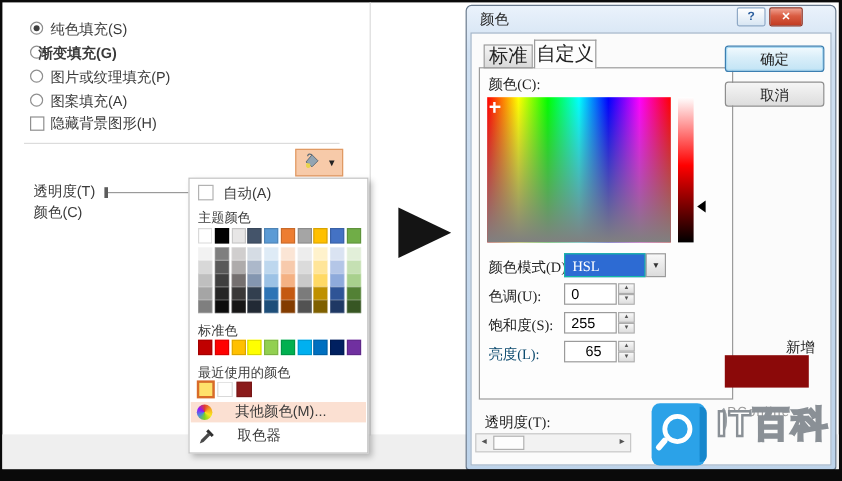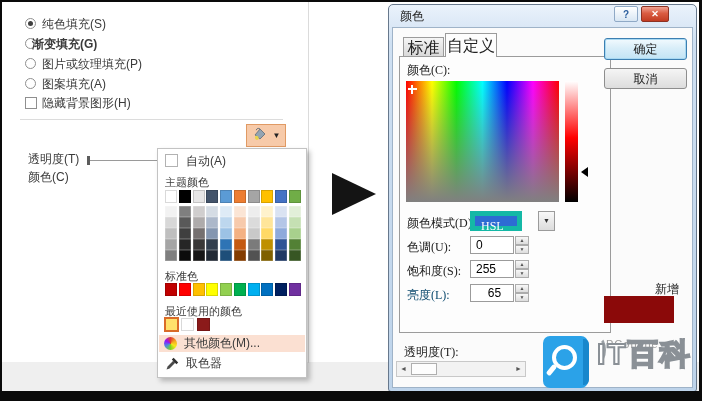--- a/index.html
+++ b/index.html
@@ -35,21 +35,21 @@
   .grid{position:absolute;left:7px;width:136px;display:grid;grid-template-columns:repeat(10,12px);justify-content:space-between;row-gap:0;}
   .grid .sw{width:12px;height:13px;box-shadow:inset 0 0 0 1px rgba(0,0,0,.15);}
   .grid.variants .sw{height:11px;box-shadow:inset 0 0 0 0.5px rgba(255,255,255,.35);}
   .grid.recent{grid-template-columns:repeat(3,13px);justify-content:start;column-gap:3px;width:60px;}
   .grid.recent .sw{width:13px;}
   .grid.recent .sw:first-child{outline:2px solid #D96B28;outline-offset:-1px;}
   .menu-row{position:absolute;left:1px;width:146px;height:17px;display:flex;align-items:center;cursor:pointer;}
   .menu-row.hl{background:#FBE0D2;}
   .wheel{width:13px;height:13px;border-radius:50%;margin-left:5px;
          background:conic-gradient(#e03c31,#f5a623,#f8e71c,#7ed321,#4a90d9,#9013fe,#e03c31);}
-  .mi-label{margin-left:7px;font-size:12px;}
+  .mi-label{margin-left:19px;font-size:12px;}
 
   
   .big-arrow{left:332px;top:173px;width:0;height:0;border-top:21px solid transparent;
              border-bottom:21px solid transparent;border-left:44px solid #141414;}
 
   
   .dialog{left:388px;top:4px;width:309px;height:388px;border:1px solid #67788C;border-radius:5px 5px 3px 3px;
           background:linear-gradient(180deg,#EAF2FB 0%,#CFE0F2 10%,#BDD3EA 100%);box-sizing:border-box;z-index:20;}
   .dlg-inner{left:392px;top:27px;width:301px;height:361px;background:#FBFBFB;border:1px solid #9FB3C8;box-sizing:border-box;z-index:21;}
   .dlg-title{left:400px;top:9px;font-size:12px;color:#222;z-index:22;}
@@ -66,22 +66,22 @@
   .dlg-z{z-index:24;font-family:Liberation Serif, serif;}
   .grad-box{left:406px;top:81px;width:153px;height:121px;cursor:crosshair;
     background:linear-gradient(to bottom,rgba(128,128,128,0) 0%,rgba(128,128,128,.55) 55%,rgba(128,128,128,1) 100%),
                linear-gradient(to right,#f00,#ff0 17%,#0f0 33%,#0ff 50%,#00f 66%,#f0f 83%,#f00);}
   .cross-h{left:408px;top:88px;width:9px;height:2px;background:#fff;z-index:25;}
   .cross-v{left:411px;top:85px;width:2px;height:9px;background:#fff;z-index:25;}
   .lum-bar{left:565px;top:81px;width:13px;height:121px;cursor:pointer;
            background:linear-gradient(180deg,#fff 0%,#f00 47%,#000 100%);}
   .lum-marker{left:581px;top:167px;width:0;height:0;border-top:5px solid transparent;
               border-bottom:5px solid transparent;border-right:7px solid #000;cursor:pointer;}
-  .combo-field{left:470px;top:211px;width:52px;height:20px;background:#2D6BD3;color:#fff;
-               line-height:20px;padding-left:6px;box-sizing:border-box;border:5px solid #14b8a6;cursor:pointer;}
+  .combo-field{left:470px;top:211px;width:68px;height:20px;background:#2D6BD3;color:#fff;
+               line-height:20px;padding-left:6px;box-sizing:border-box;border:1px solid #14b8a6;cursor:pointer;}
   .combo-btn{left:538px;top:211px;width:17px;height:20px;background:linear-gradient(#F8F8F8,#DCDCDC);
              border:1px solid #9B9B9B;box-sizing:border-box;text-align:center;line-height:18px;font-size:7px;color:#333;cursor:pointer;}
   .num-input{position:absolute;width:44px;height:18px;border:1px solid #9B9B9B;background:#fff;
              font-family:"Liberation Sans",sans-serif;font-size:12px;padding:0 0 0 5px;box-sizing:border-box;z-index:24;}
   .spinner{position:absolute;width:14px;height:18px;z-index:24;}
   .spinner div{width:14px;height:9px;background:linear-gradient(#F8F8F8,#DDD);border:1px solid #ACACAC;
                box-sizing:border-box;font-size:5px;line-height:7px;text-align:center;color:#555;cursor:pointer;}
   .new-swatch{left:604px;top:296px;width:70px;height:27px;z-index:24;}
   .btn{position:absolute;left:604px;width:83px;height:22px;border-radius:3px;text-align:center;line-height:21px;
        font-size:12px;color:#222;box-sizing:border-box;cursor:pointer;z-index:24;}

